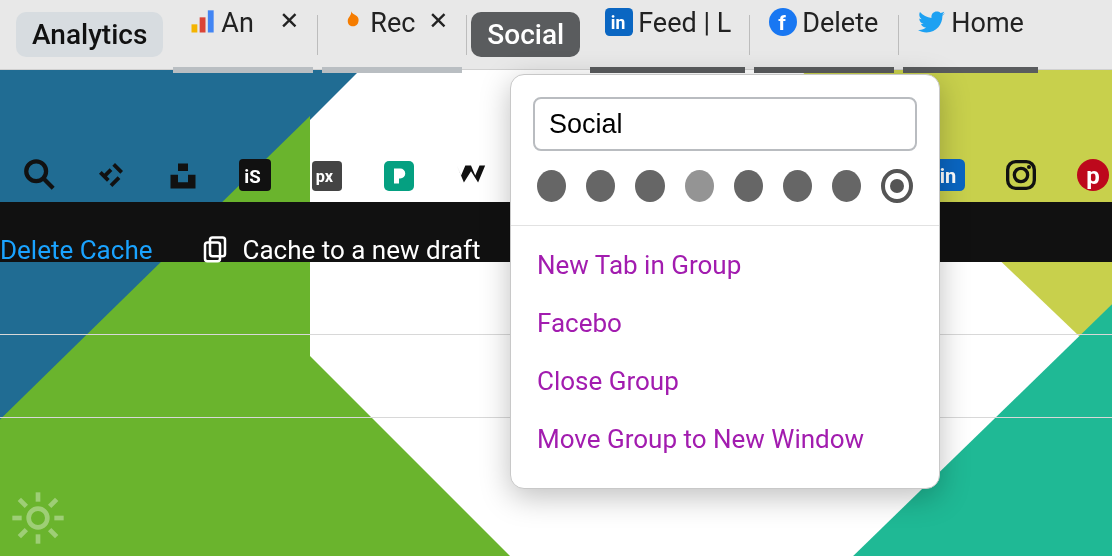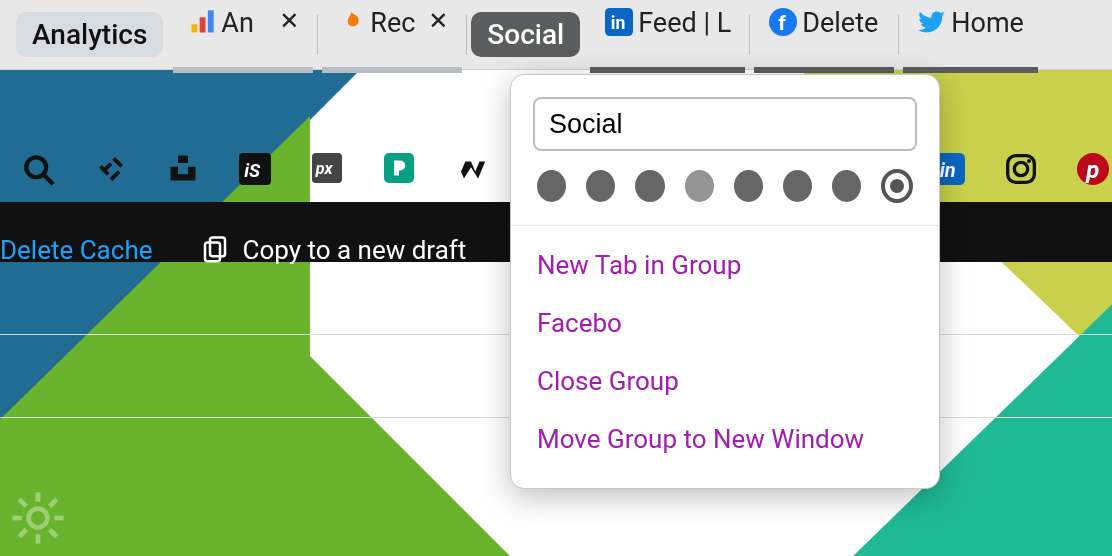--- a/index.html
+++ b/index.html
@@ -101,21 +101,21 @@
   .bookmarks {
     position: relative;
     z-index: 2;
     margin-top: 72px;
     height: 60px;
     display:flex;
     align-items:center;
     gap: 34px;
     padding: 0 20px;
   }
-  .bm-icon { width:38px; height:38px; display:flex; align-items:flex-start; justify-content:center; color:#111;font-style:italic;}
+  .bm-icon { width:38px; height:38px; display:flex; align-items:flex-end; justify-content:center; color:#111;}
 
   
   .actionbar {
     position:relative;
     z-index:2;
     height:60px;
     background:#111;
     display:flex;
     align-items:center;
     color:#fff;
@@ -323,21 +323,21 @@
   <div class="action blue">
     <span>Delete Cache</span>
   </div>
   <div class="action">
     <span>
       <svg viewBox="0 0 24 24" width="30" height="30">
           <rect x="4" y="6" width="12" height="15" rx="2" fill="none" stroke="#fff" stroke-width="2"></rect>
           <rect x="8" y="2" width="12" height="15" rx="2" fill="none" stroke="#fff" stroke-width="2"></rect>
         </svg>
     </span>
-    <span>Copy to a new draft</span>
+    <span>Cache to a new draft</span>
   </div>
 </div>
 
 <div class="hline"></div>
 <div class="hline second"></div>
 
 <span class="gear-mark">
   <svg viewBox="0 0 24 24" width="56" height="56">
       <circle cx="12" cy="12" r="4" fill="none" stroke="#fff" stroke-width="2"></circle>
       <g stroke="#fff" stroke-width="2">

